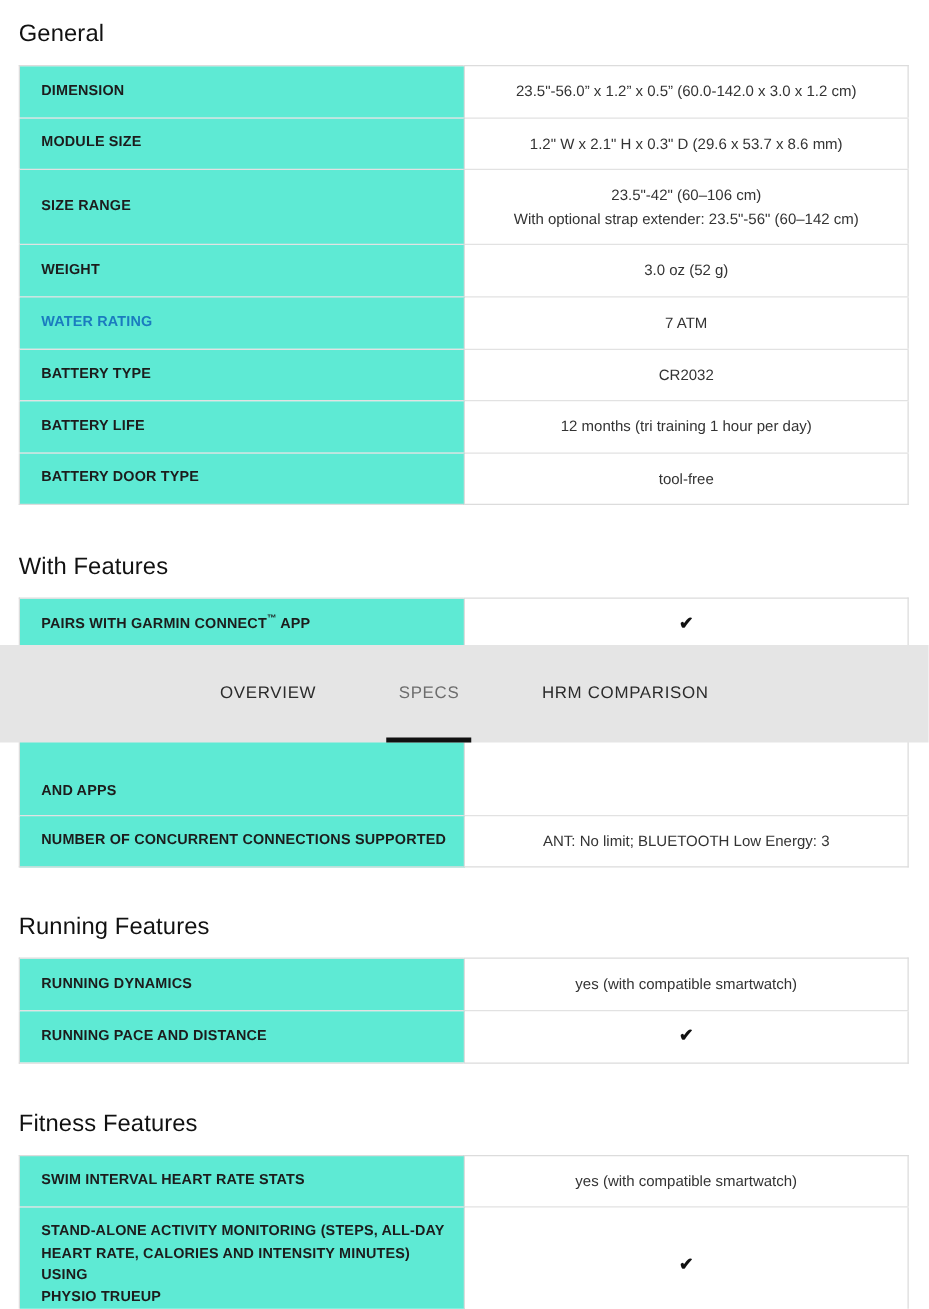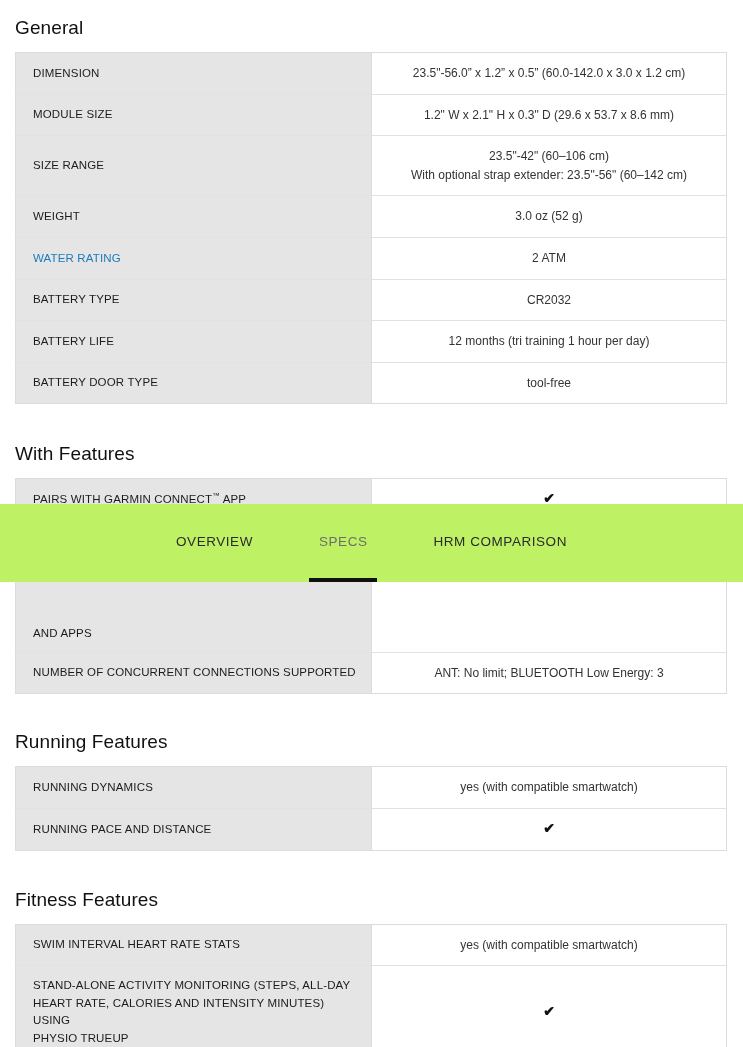--- a/index.html
+++ b/index.html
@@ -40,26 +40,26 @@
     margin-left: 15px;
     border-collapse: collapse;
     border: 1px solid #dcdcdc;
     table-layout: fixed;
   }
   .spec-table tr { border-bottom: 1px solid #e2e2e2; }
   .spec-table tr:last-child { border-bottom: none; }
 
   .spec-table td.label {
     width: 356px;
-    background: #e5e5e5;
+    background: #5eead4;
     border-right: 1px solid #dcdcdc;
     padding: 11px 14px 11px 17px;
     font-family: "Liberation Sans Narrow", "Liberation Sans", sans-serif;
     font-size: 11.5px;
-    font-weight: 400;
+    font-weight: 700;
     color: #1c1c1c;
     text-transform: uppercase;
     letter-spacing: 0.15px;
     line-height: 1.52;
     vertical-align: middle;
   }
   .spec-table td.value {
     background: #ffffff;
     padding: 11px 14px;
     font-size: 12px;
@@ -82,24 +82,24 @@
     font-size: 0.62em;
     vertical-align: super;
     line-height: 0;
   }
   .tm { font-size: 0.66em; vertical-align: super; line-height: 0; }
 
   
   .tabbar {
     position: absolute;
     left: 0;
-    top: 504px;
+    top: 516px;
     width: 743px;
     height: 78px;
-    background: #bef264;
+    background: #e5e5e5;
     z-index: 20;
   }
   .tabs {
     display: flex;
     justify-content: center;
     align-items: flex-start;
     height: 100%;
     padding-top: 30px;
     gap: 0;
   }
@@ -154,21 +154,21 @@
             <div>23.5"-42" (60–106 cm)</div>
             <div>With optional strap extender: 23.5"-56" (60–142 cm)</div>
           </td>
         </tr>
         <tr>
           <td class="label"><span>WEIGHT</span></td>
           <td class="value">3.0 oz (52 g)</td>
         </tr>
         <tr>
           <td class="label"><a class="link" href="#">WATER RATING</a></td>
-          <td class="value">2 ATM</td>
+          <td class="value">7 ATM</td>
         </tr>
         <tr>
           <td class="label"><span>BATTERY TYPE</span></td>
           <td class="value">CR2032</td>
         </tr>
         <tr>
           <td class="label"><span>BATTERY LIFE</span></td>
           <td class="value">12 months (tri training 1 hour per day)</td>
         </tr>
         <tr>

